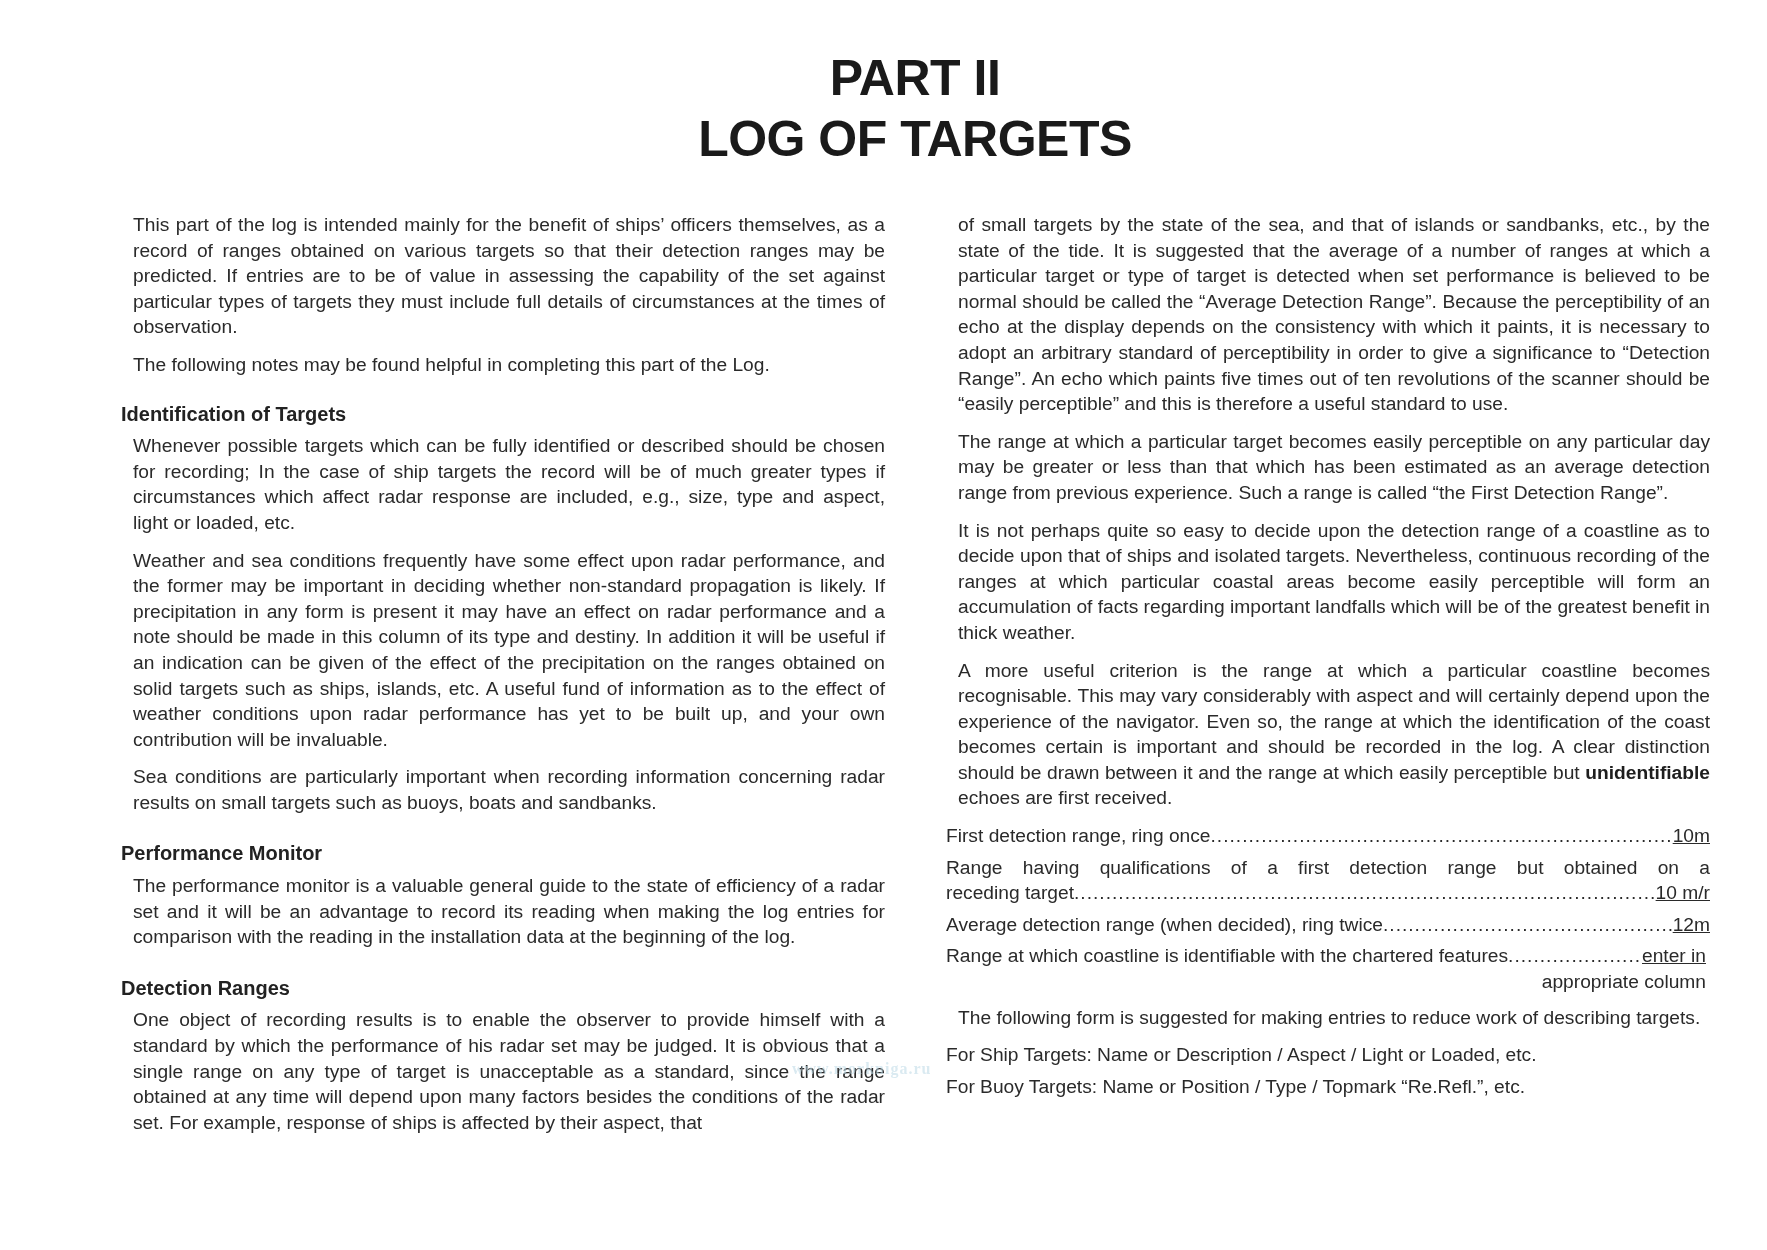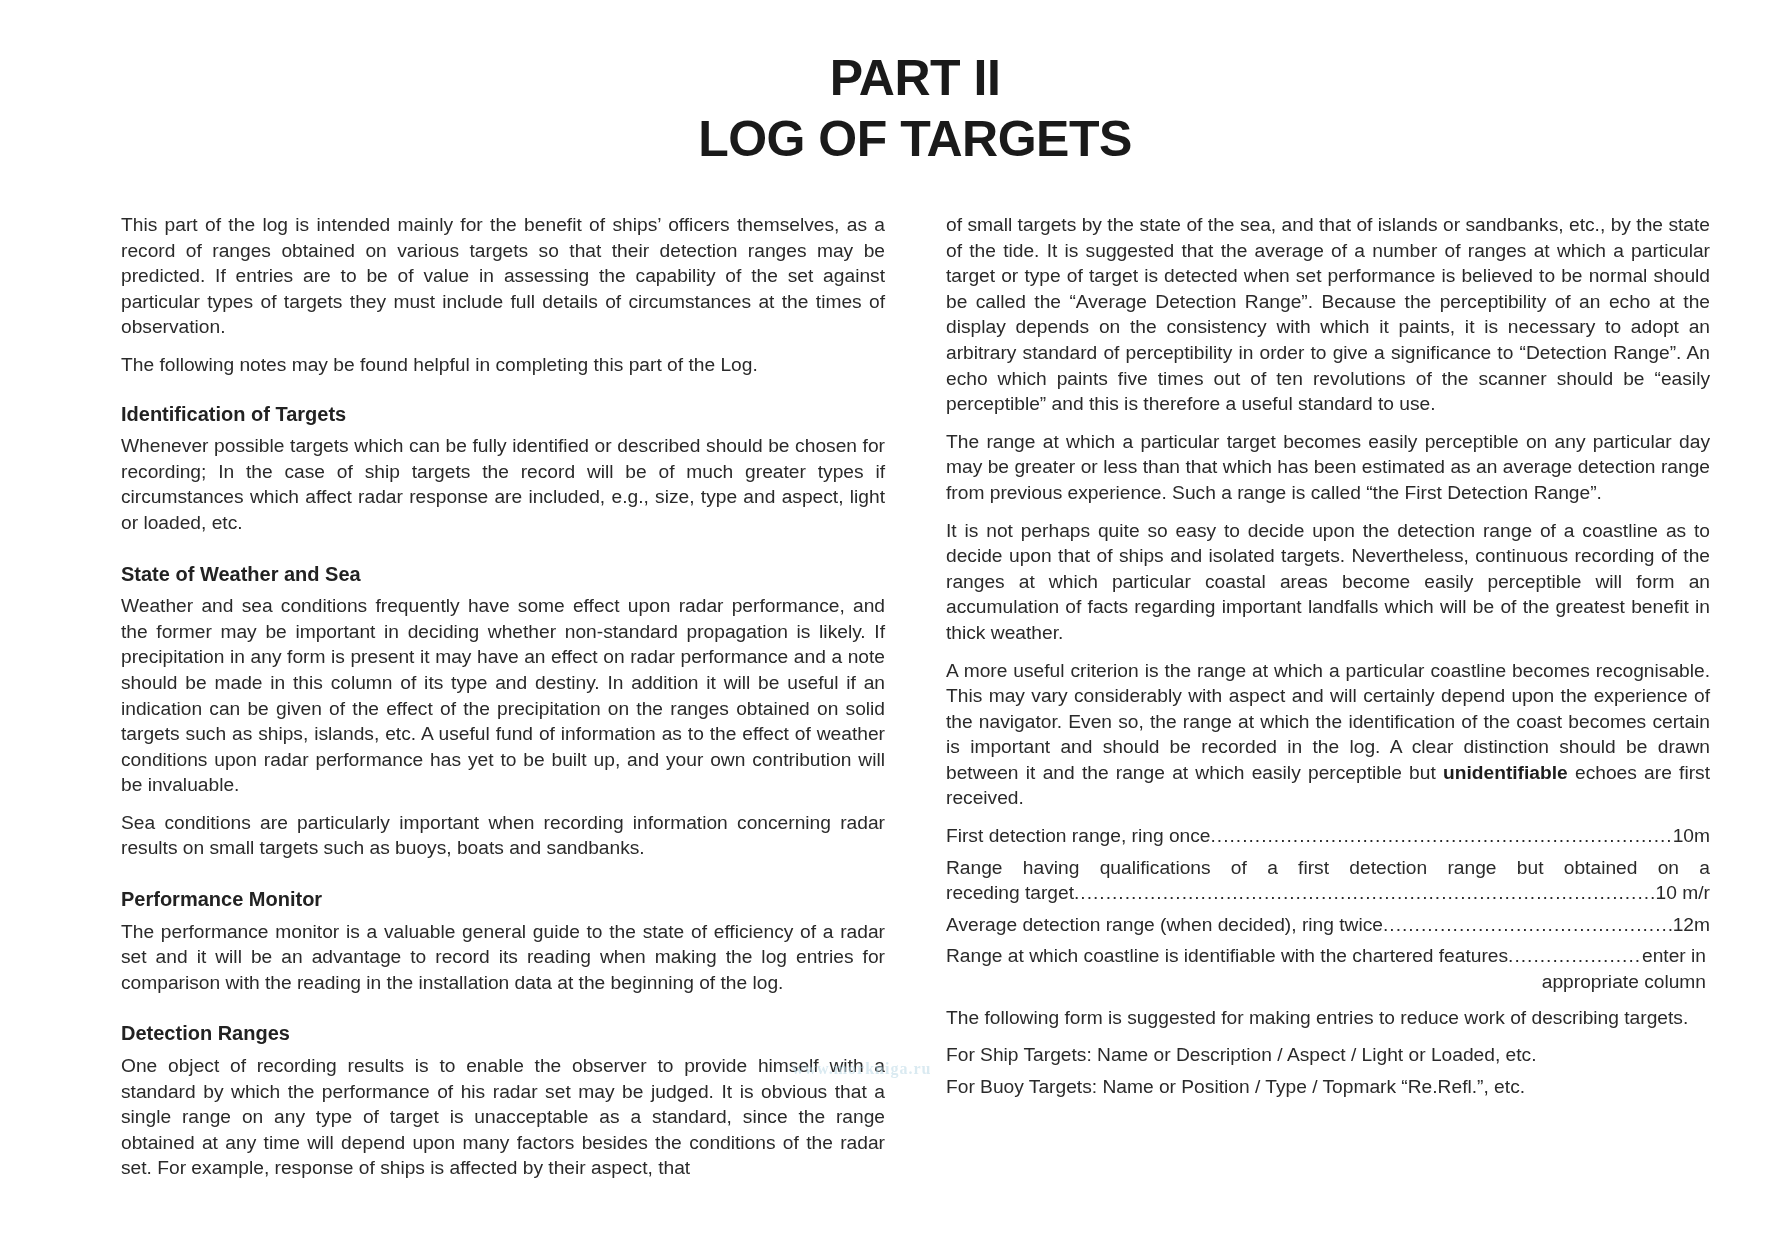--- a/index.html
+++ b/index.html
@@ -13,36 +13,36 @@
   }
   .title-line {
     font-size: 50px; line-height: 61px; letter-spacing: -0.5px;
   }
   .col {
     position: absolute; top: 212px; width: 764px;
     font-size: 19.2px; line-height: 25.6px; color: #2a2a2a;
   }
   .col-left { left: 121px; }
   .col-right { left: 946px; }
-  .para { text-align: justify; margin: 0 0 12px 0; }
+  .para { text-align: justify; margin: 0 0 12px 12px; }
   .heading {
     font-weight: bold; font-size: 20px; margin: 26px 0 6px 0; color: #222;
   }
   .heading.first { margin-top: 24px; }
   .leader-row {
     display: flex; align-items: baseline; margin: 0 0 6px 0; white-space: nowrap;
   }
   .leader-row .lbl { flex: 0 0 auto; }
   .leader-row .dots {
     flex: 1 1 auto; overflow: hidden; white-space: nowrap; letter-spacing: 1px;
   }
   .leader-row .dots::before {
     content: "..................................................................................................................................................................................................................";
   }
-  .leader-row .val { flex: 0 0 auto; }
+  .leader-row .val { flex: 0 0 auto; text-decoration: underline; }
   .leader-wrap { margin: 0 0 6px 0; }
   .leader-wrap .top { text-align: justify; text-align-last: justify; }
   .sub-right { text-align: right; padding-right: 4px; margin-bottom: 10px; }
   .form-line { margin: 0 0 6px 0; }
   .watermark {
     position: absolute; left: 792px; top: 1060px; font-family: "Liberation Serif", serif;
     font-weight: bold; font-size: 16px; color: #bcd9e6; opacity: 0.55; letter-spacing: 1px;
   }
   b.bold-inline { font-weight: bold; color: #1e1e1e; }
 </style>
@@ -54,21 +54,20 @@
   <div class="title-line">LOG OF TARGETS</div>
 </div>
 
 <div class="col col-left">
   <p class="para">This part of the log is intended mainly for the benefit of ships’ officers themselves, as a record of ranges obtained on various targets so that their detection ranges may be predicted. If entries are to be of value in assessing the capability of the set against particular types of targets they must include full details of circumstances at the times of observation.</p>
   <p class="para">The following notes may be found helpful in completing this part of the Log.</p>
 
   <div class="heading first">Identification of Targets</div>
   <p class="para">Whenever possible targets which can be fully identified or described should be chosen for recording; In the case of ship targets the record will be of much greater types if circumstances which affect radar response are included, e.g., size, type and aspect, light or loaded, etc.</p>
 
-  <div class="heading">State of Weather and Sea</div>
   <p class="para">Weather and sea conditions frequently have some effect upon radar performance, and the former may be important in deciding whether non-standard propagation is likely. If precipitation in any form is present it may have an effect on radar performance and a note should be made in this column of its type and destiny. In addition it will be useful if an indication can be given of the effect of the precipitation on the ranges obtained on solid targets such as ships, islands, etc. A useful fund of information as to the effect of weather conditions upon radar performance has yet to be built up, and your own contribution will be invaluable.</p>
   <p class="para">Sea conditions are particularly important when recording information concerning radar results on small targets such as buoys, boats and sandbanks.</p>
 
   <div class="heading">Performance Monitor</div>
   <p class="para">The performance monitor is a valuable general guide to the state of efficiency of a radar set and it will be an advantage to record its reading when making the log entries for comparison with the reading in the installation data at the beginning of the log.</p>
 
   <div class="heading">Detection Ranges</div>
   <p class="para">One object of recording results is to enable the observer to provide himself with a standard by which the performance of his radar set may be judged. It is obvious that a single range on any type of target is unacceptable as a standard, since the range obtained at any time will depend upon many factors besides the conditions of the radar set. For example, response of ships is affected by their aspect, that</p>
 </div>
 

